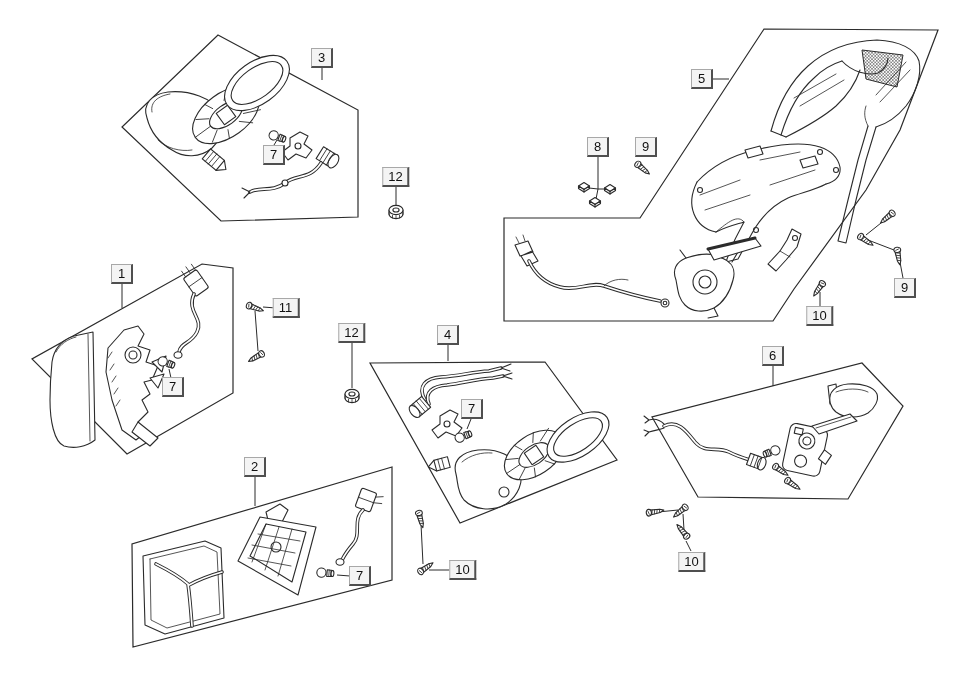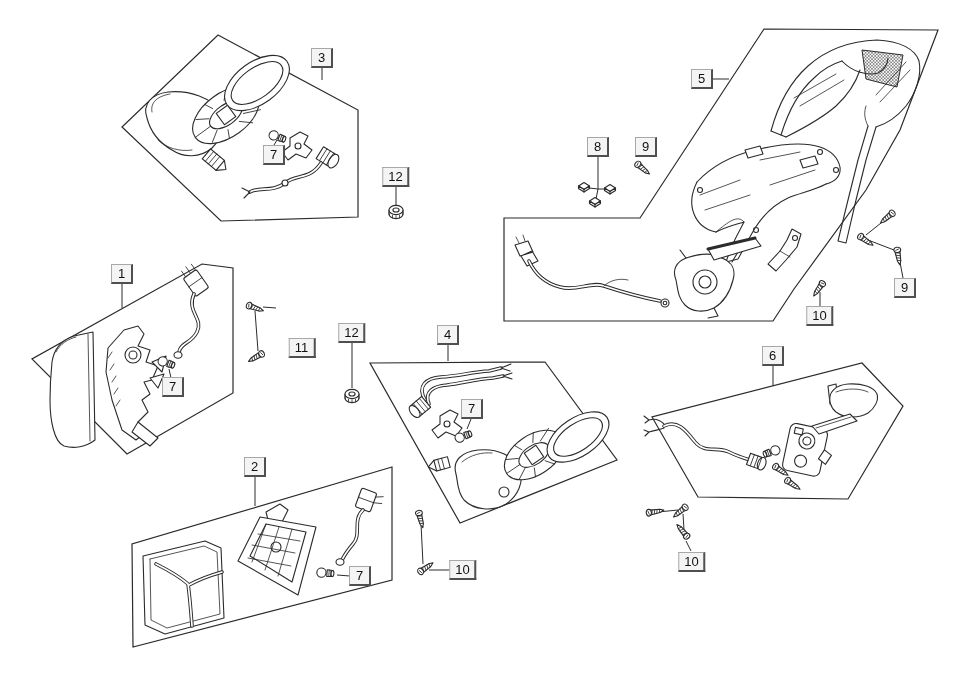--- a/index.html
+++ b/index.html
@@ -324,21 +324,21 @@
       </g>
 </svg>
 <div class="callout" style="left: 322px; top: 58px;">3</div>
     <div class="callout" style="left: 396px; top: 177px;">12</div>
     <div class="callout" style="left: 702px; top: 79px;">5</div>
     <div class="callout" style="left: 598px; top: 147px;">8</div>
     <div class="callout" style="left: 646px; top: 147px;">9</div>
     <div class="callout" style="left: 905px; top: 288px;">9</div>
     <div class="callout" style="left: 820px; top: 316px;">10</div>
     <div class="callout" style="left: 122px; top: 274px;">1</div>
-    <div class="callout" style="left: 302px; top: 308px; margin-top: 40px;">11</div>
+    <div class="callout" style="left: 286px; top: 308px;">11</div>
     <div class="callout" style="left: 352px; top: 333px;">12</div>
     <div class="callout" style="left: 448px; top: 335px;">4</div>
     <div class="callout" style="left: 274px; top: 155px;">7</div>
     <div class="callout" style="left: 173px; top: 387px;">7</div>
     <div class="callout" style="left: 472px; top: 409px;">7</div>
     <div class="callout" style="left: 360px; top: 576px;">7</div>
     <div class="callout" style="left: 255px; top: 467px;">2</div>
     <div class="callout" style="left: 463px; top: 570px;">10</div>
     <div class="callout" style="left: 773px; top: 356px;">6</div>
     <div class="callout" style="left: 692px; top: 562px;">10</div>

